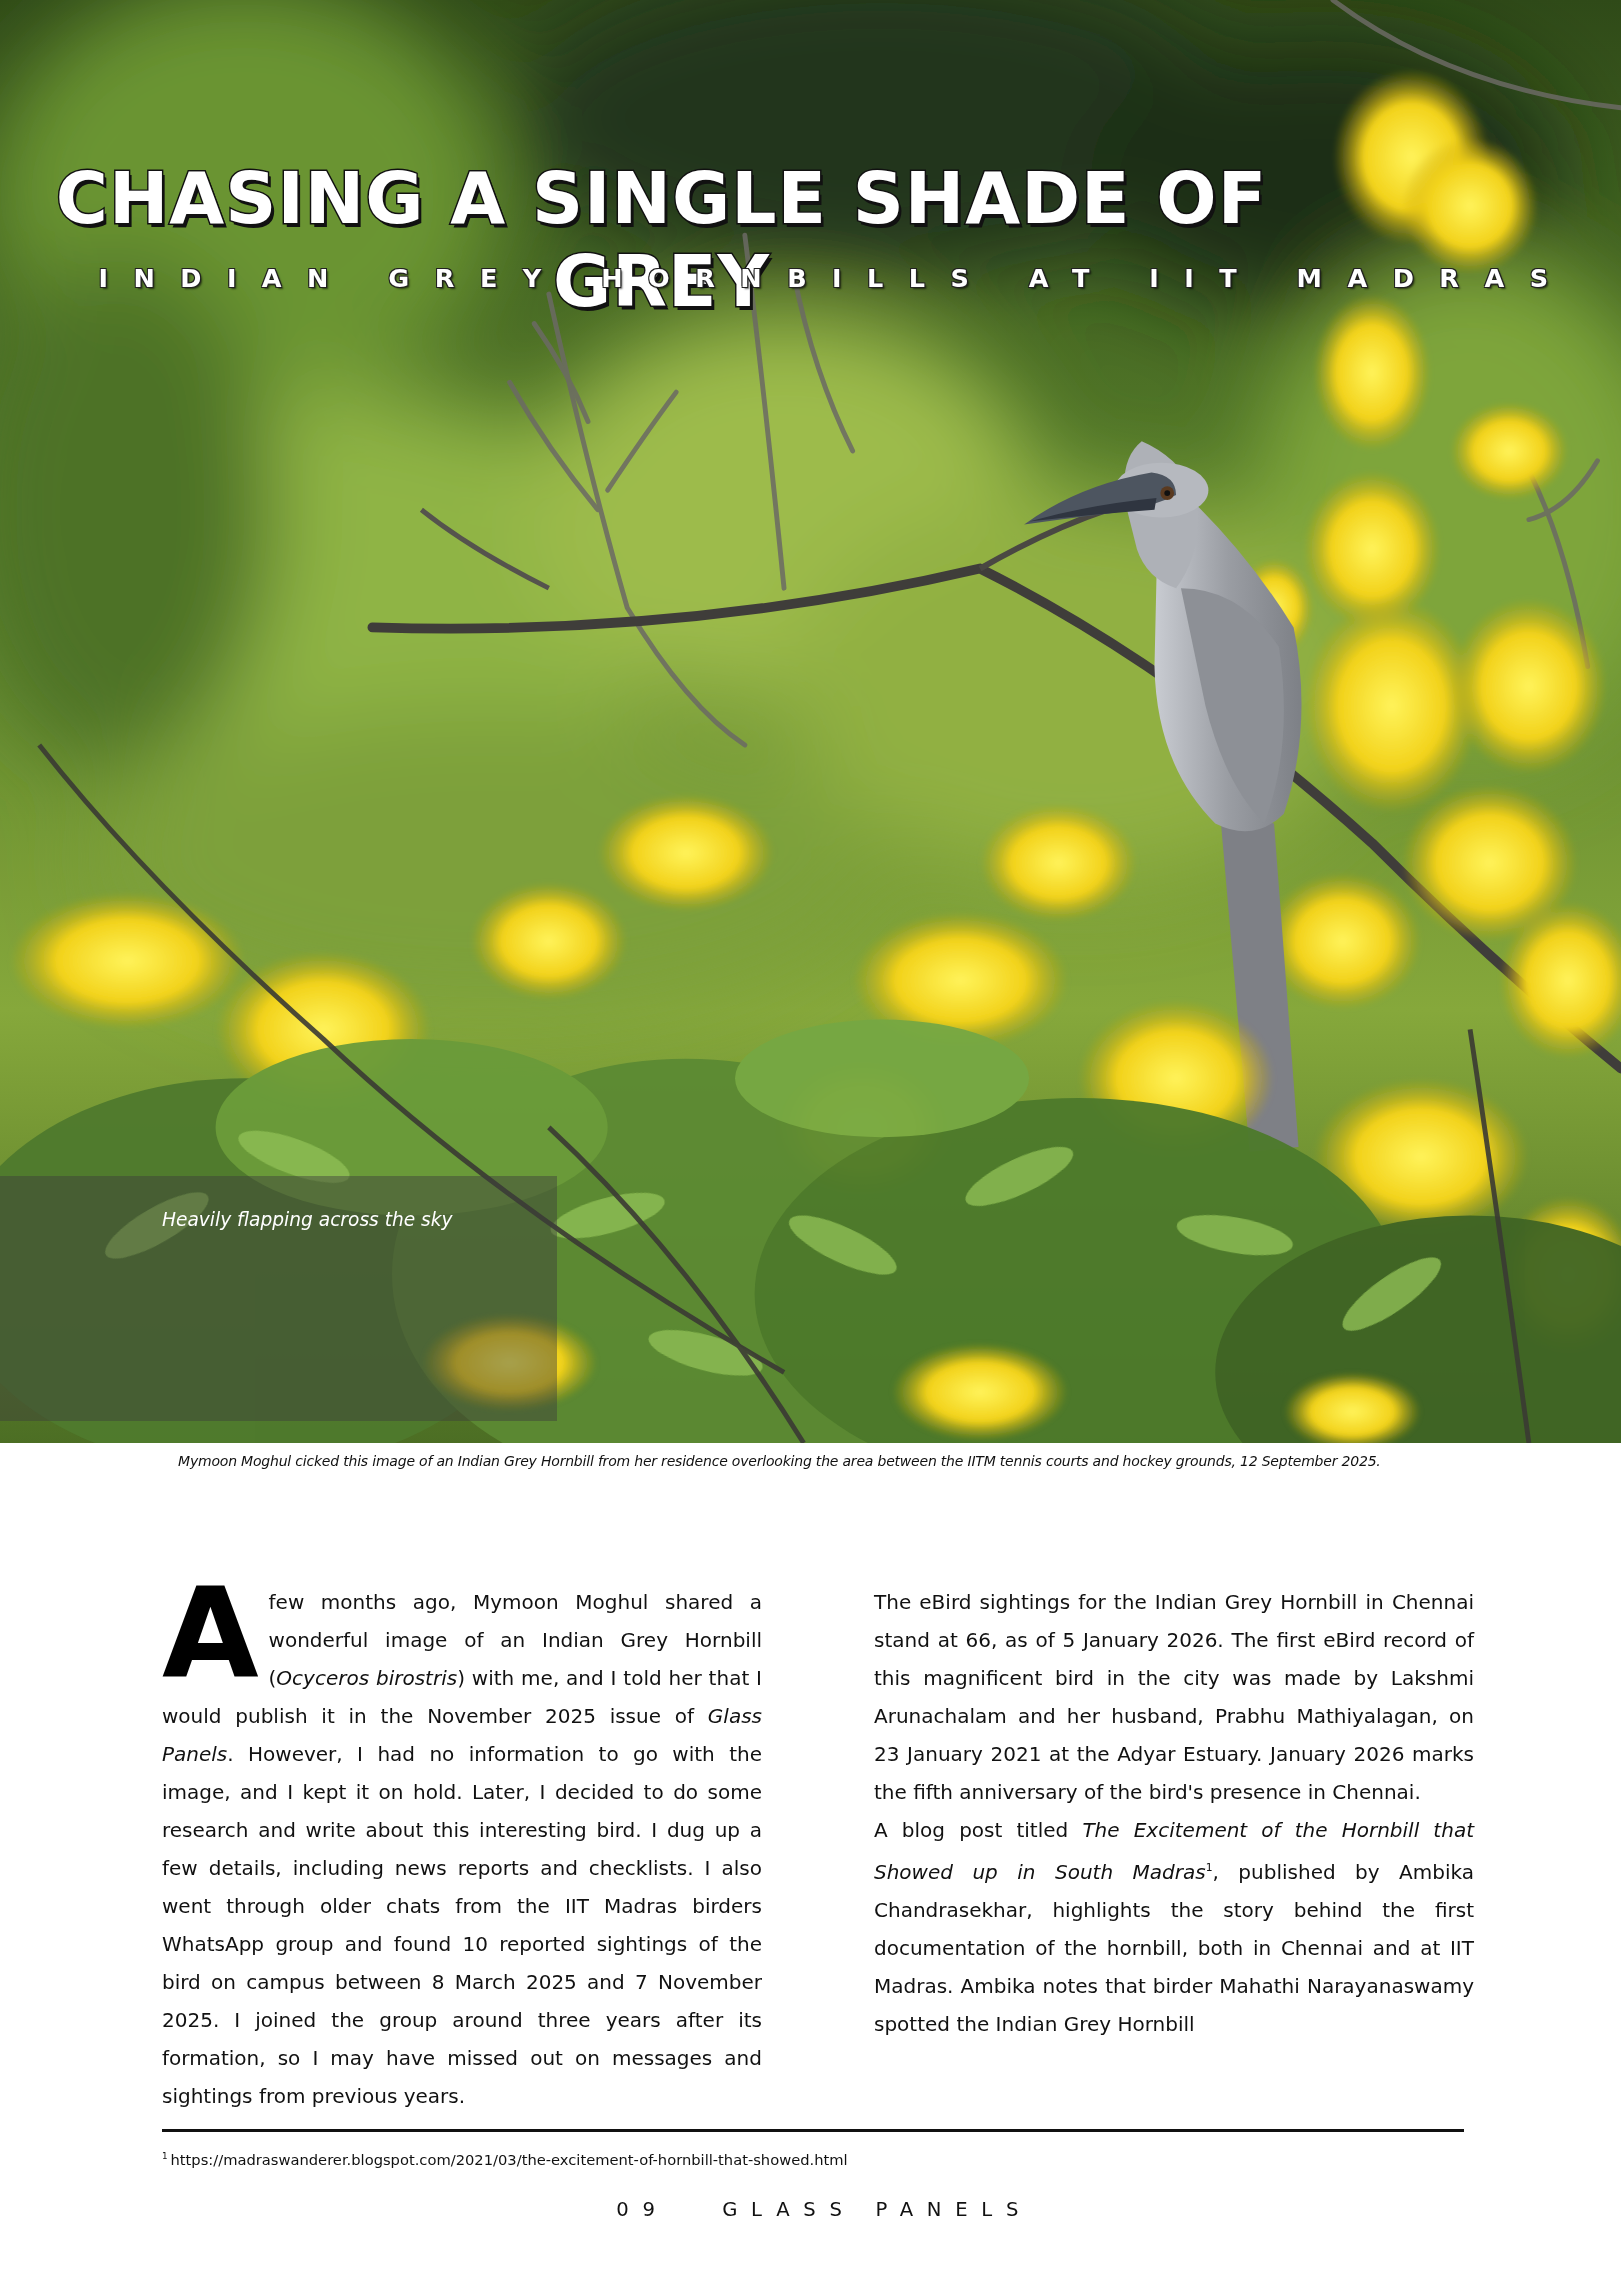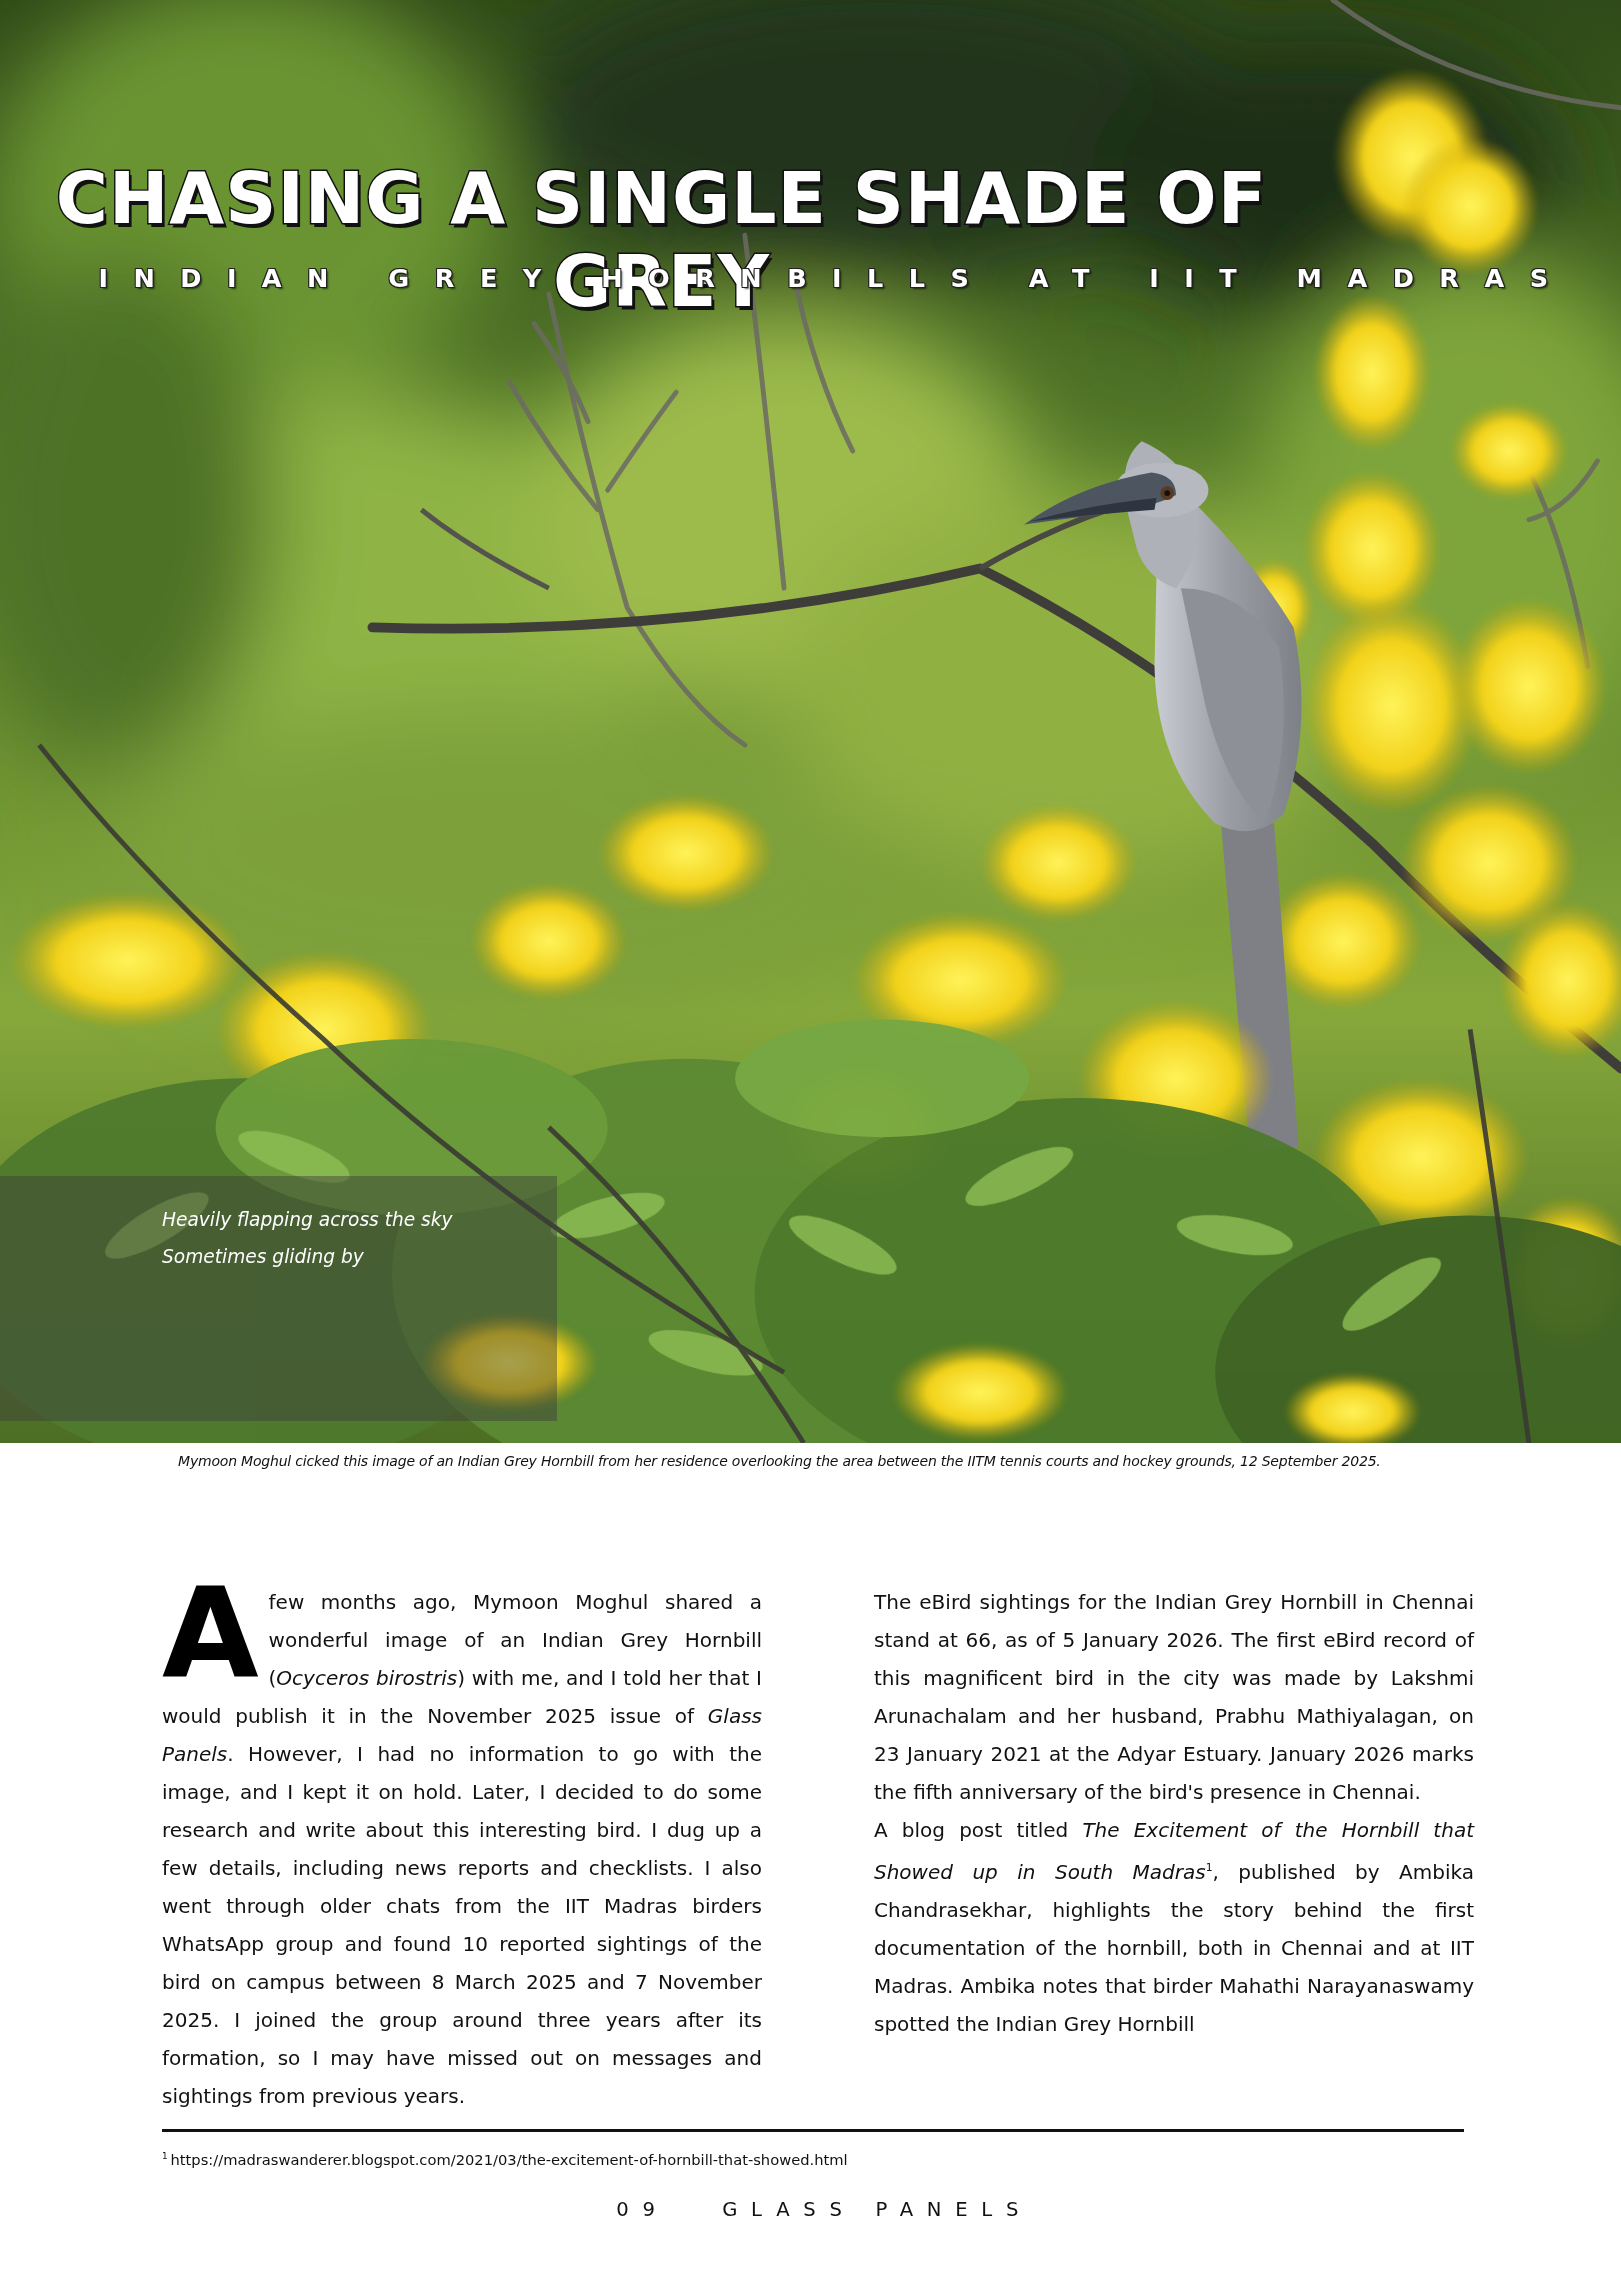--- a/index.html
+++ b/index.html
@@ -172,21 +172,20 @@
   </svg>
 
   <div class="title">Chasing a Single Shade of Grey</div>
   <div class="subtitle">Indian Grey Hornbills at IIT Madras</div>
 
   <div class="poem-box"></div>
 </div>
 
 <div class="poem">
   <span class="line">Heavily flapping across the sky</span>
-  <span class="line">Sometimes gliding by</span>
   <span class="gap"></span>
 </div>
 
 <div class="caption">Mymoon Moghul cicked this image of an Indian Grey Hornbill from her residence overlooking the area between the IITM tennis courts and hockey grounds, 12 September 2025.</div>
 
 <div class="col left">
   <p><span class="dropcap">A</span><span> few months ago, Mymoon Moghul shared a wonderful image of an Indian Grey Hornbill (</span><i>Ocyceros birostris</i><span>) with me, and I told her that I would publish it in the November 2025 issue of </span><i>Glass Panels</i><span>. However, I had no information to go with the image, and I kept it on hold. Later, I decided to do some research and write about this interesting bird. I dug up a few details, including news reports and checklists. I also went through older chats from the IIT Madras birders WhatsApp group and found 10 reported sightings of the bird on campus between 8 March 2025 and 7 November 2025. I joined the group around three years after its formation, so I may have missed out on messages and sightings from previous years.</span></p>
 </div>
 
 <div class="col right">

